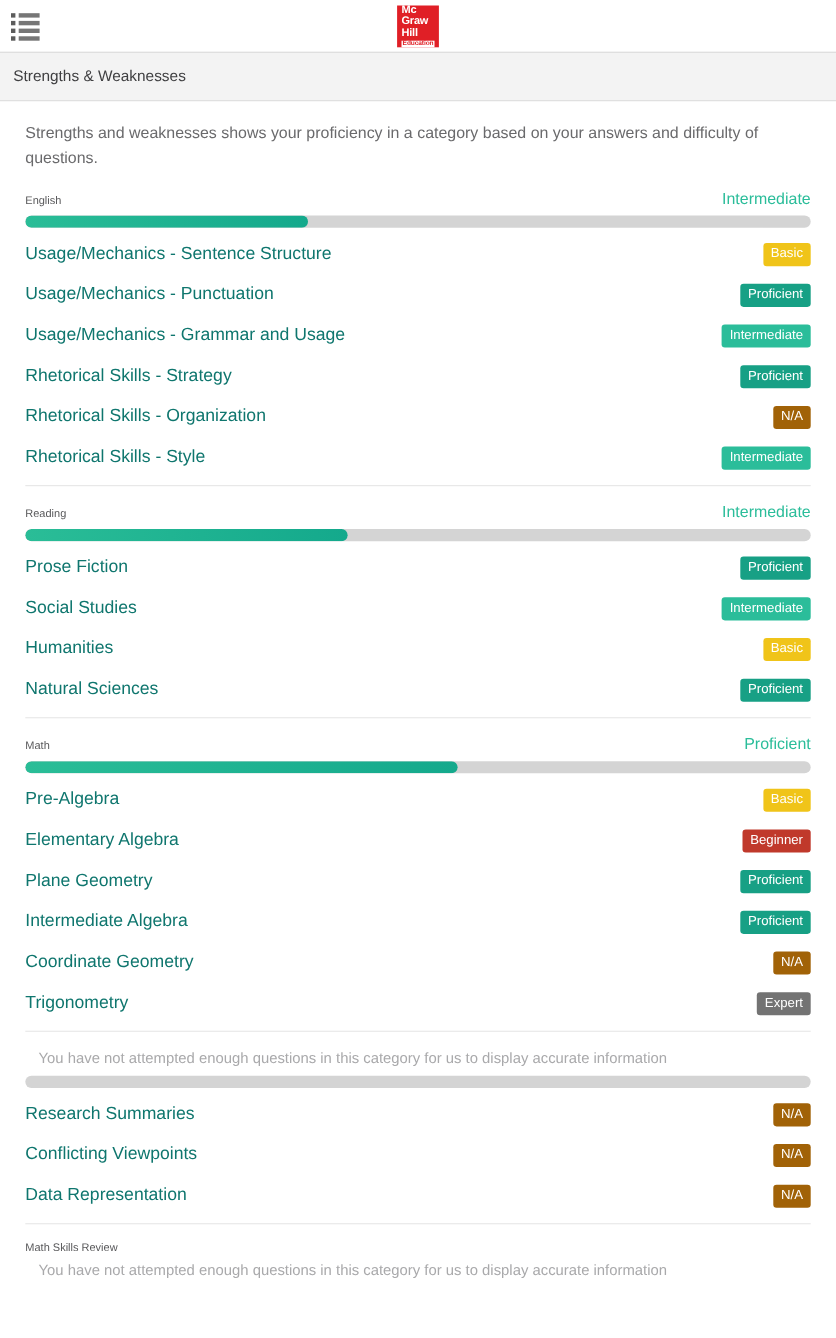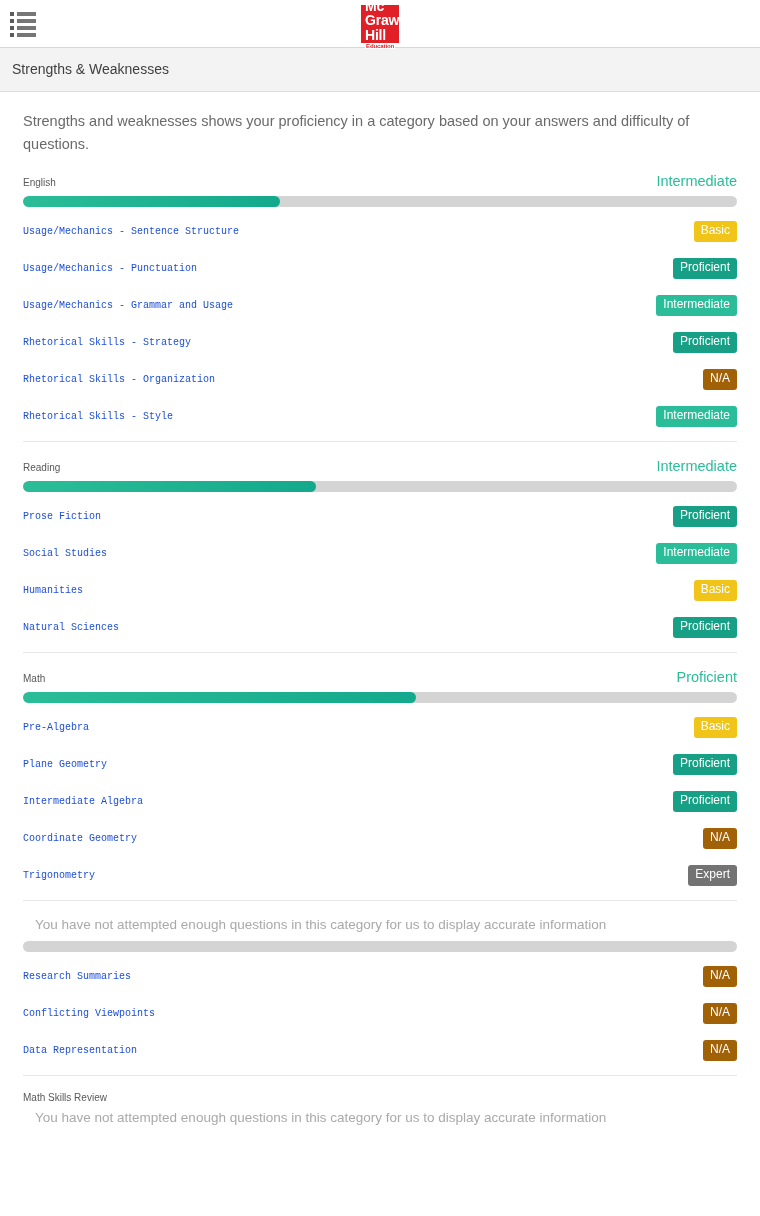--- a/index.html
+++ b/index.html
@@ -72,21 +72,21 @@
     padding: 2px 0 2px 4px;
     cursor: pointer;
   }
   .brand span {
     display: block;
     color: #ffffff;
     font-weight: bold;
     line-height: 1.02;
     letter-spacing: -0.2px;
   }
-  .brand .l1, .brand .l2, .brand .l3 { font-size: 14px; }
+  .brand .l1, .brand .l2, .brand .l3 { font-size: 10px; }
   .brand .l4 {
     font-size: 6px;
     background: #ffffff;
     color: #e01f26;
     padding: 0 1px;
     margin-top: 1px;
     letter-spacing: -0.1px;
   }
 
   
@@ -152,23 +152,22 @@
 
   .rows { margin-top: 6px; }
   .row {
     display: flex;
     align-items: center;
     justify-content: space-between;
     min-height: 37px;
     padding: 3px 0;
   }
   .row-label {
-    font-size: 10px;
-    color: #1d4ed8;
-    font-family: Liberation Mono, monospace;
+    font-size: 16px;
+    color: #0f766e;
   }
   .badge {
     display: inline-block;
     font-size: 12px;
     color: #ffffff;
     padding: 3px 7px 4px 7px;
     border-radius: 3px;
     line-height: 1.1;
     white-space: nowrap;
   }
@@ -293,20 +292,24 @@
         </div>
         <div class="progress">
           <div class="progress-fill" style="width: 55%;"></div>
         </div>
         <div class="rows">
           <div class="row">
             <span class="row-label">Pre-Algebra</span>
             <span class="badge badge-basic">Basic</span>
           </div>
           <div class="row">
+            <span class="row-label">Elementary Algebra</span>
+            <span class="badge badge-beginner">Beginner</span>
+          </div>
+          <div class="row">
             <span class="row-label">Plane Geometry</span>
             <span class="badge badge-proficient">Proficient</span>
           </div>
           <div class="row">
             <span class="row-label">Intermediate Algebra</span>
             <span class="badge badge-proficient">Proficient</span>
           </div>
           <div class="row">
             <span class="row-label">Coordinate Geometry</span>
             <span class="badge badge-na">N/A</span>

